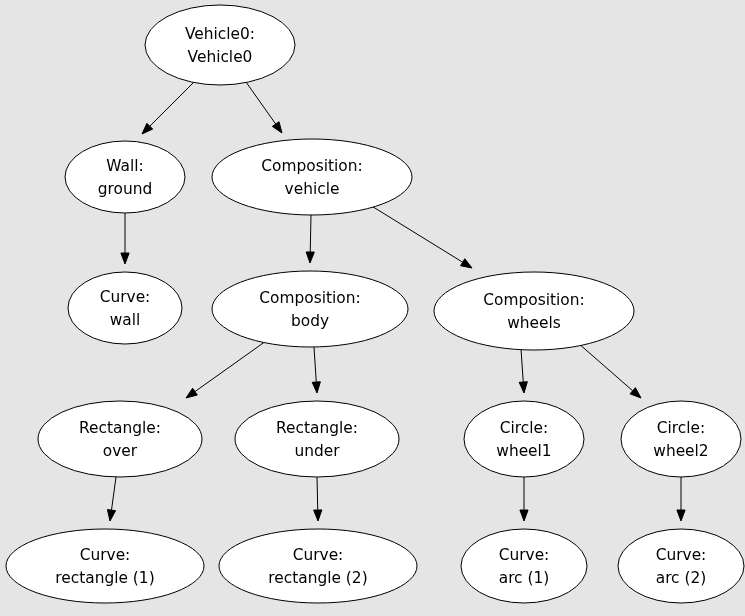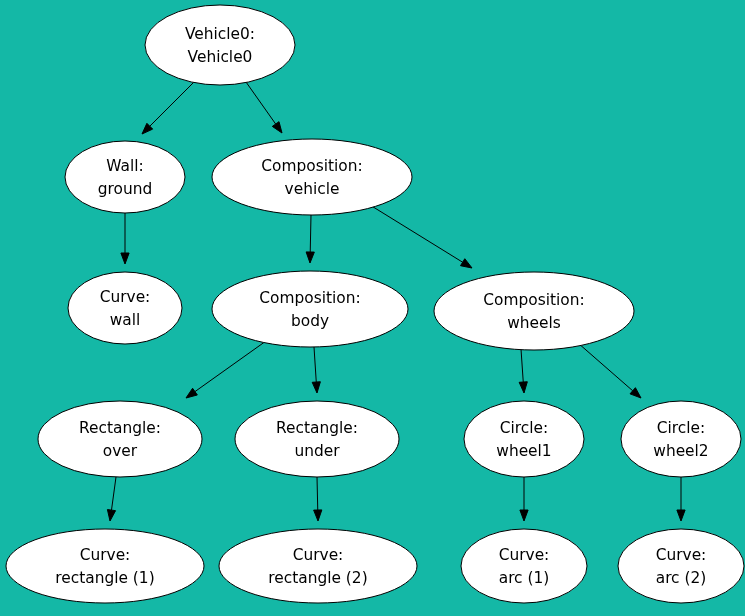--- a/index.html
+++ b/index.html
@@ -11,21 +11,21 @@
   body {
     width: 745px;
     height: 616px;
     font-family: "DejaVu Sans", "Liberation Sans", sans-serif;
     overflow: hidden;
   }
   #graph-canvas {
     position: relative;
     width: 745px;
     height: 616px;
-    background: #14b8a6;
+    background: #e5e5e5;
   }
   #graph-svg {
     position: absolute;
     top: 0;
     left: 0;
     width: 745px;
     height: 616px;
     display: block;
   }
   .node-ellipse {

